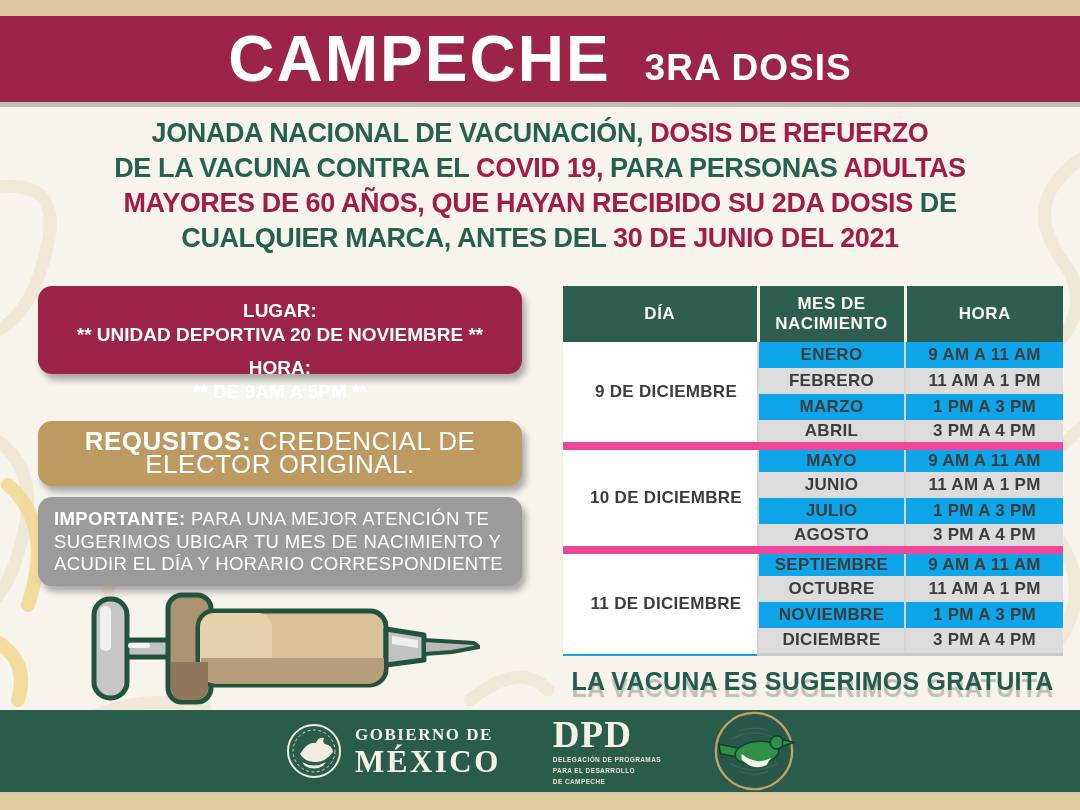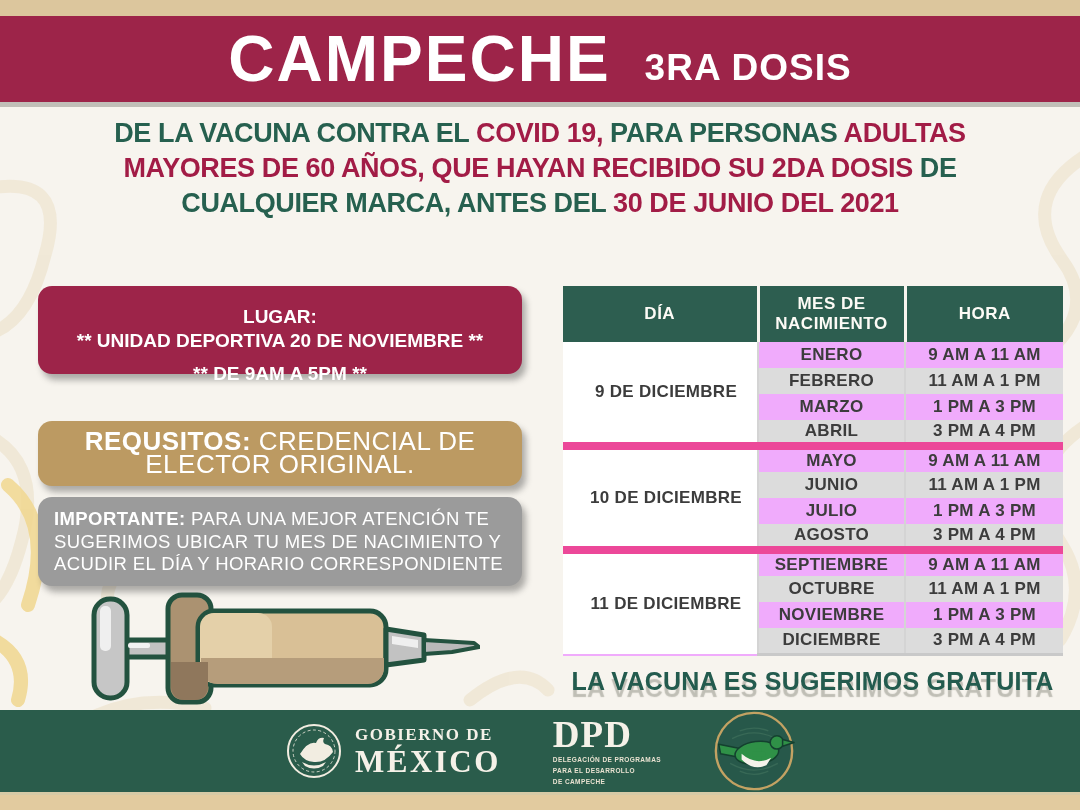--- a/index.html
+++ b/index.html
@@ -26,35 +26,35 @@
   .intro {
     position:absolute; left:34px; top:116px; width:1012px; text-align:center;
     font-weight:800; font-size:27px; line-height:35px; letter-spacing:-0.4px;
   }
   .seg-green { color:#26604f; }
   .seg-red   { color:#a21c46; }
 
   
   .box { position:absolute; left:38px; width:484px; border-radius:14px; color:#fff;
          box-shadow:4px 6px 6px rgba(60,60,60,.4); }
-  .red-box  { top:286px; height:88px; background:#9d2449; text-align:center; padding-top:19px;
+  .red-box  { top:286px; height:88px; background:#9d2449; text-align:center; padding-top:13px;
               font-size:19px; font-weight:600; line-height:24px; }
   .red-box .box-label { font-weight:800; }
   .red-box .gap { height:9px; }
   .tan-box  { top:421px; height:65px; background:#bc9a62; text-align:center; padding:9px 24px;
               font-size:26px; font-weight:500; line-height:23px; letter-spacing:.5px; }
   .gray-box { top:497px; height:89px; background:#9b9b9b; padding:11px 16px;
               font-size:18.5px; font-weight:500; line-height:22.5px; letter-spacing:.4px; }
   .box .lbl { font-weight:800; }
 
   .syringe { position:absolute; left:70px; top:592px; }
 
   
   .table-wrap { position:absolute; left:563px; top:286px; width:500px; }
-  table.schedule { width:500px; border-collapse:collapse; table-layout:fixed; background:#f0abfc; }
+  table.schedule { width:500px; border-collapse:collapse; table-layout:fixed; background:#0ea5e9; }
   table.schedule col.c-day  { width:195px; }
   table.schedule col.c-mes  { width:147px; }
   table.schedule col.c-hora { width:158px; }
   table.schedule th {
     background:#2d5e50; color:#fdfbf6; font-size:17px; font-weight:700;
     height:56px; line-height:20px; vertical-align:middle; text-align:center; letter-spacing:.5px;
   }
   table.schedule th + th { border-left:3px solid #f7f4ee; }
   table.schedule td { height:26px; text-align:center; vertical-align:middle;
     font-size:17px; font-weight:700; color:#3c3c3c; letter-spacing:.3px; }
@@ -108,29 +108,31 @@
   </svg>
 
   <div class="top-strip"></div>
 
   <header class="banner">
     <span class="banner-title">CAMPECHE</span>
     <span class="banner-subtitle">3RA DOSIS</span>
   </header>
 
   <section class="intro">
+      <div class="intro-line"><span class="seg-green">JONADA NACIONAL DE VACUNACIÓN, </span><span class="seg-red">DOSIS DE REFUERZO</span></div>
       <div class="intro-line"><span class="seg-green">DE LA VACUNA CONTRA EL </span><span class="seg-red">COVID 19, </span><span class="seg-green">PARA PERSONAS </span><span class="seg-red">ADULTAS</span></div>
       <div class="intro-line"><span class="seg-red">MAYORES DE 60 AÑOS, QUE HAYAN RECIBIDO SU 2DA DOSIS</span><span class="seg-green"> DE</span></div>
       <div class="intro-line"><span class="seg-green">CUALQUIER MARCA, ANTES DEL </span><span class="seg-red">30 DE JUNIO DEL 2021</span></div>
     </section>
 
   <div class="box red-box">
     <div class="box-label">LUGAR:</div>
     <div class="box-value">** UNIDAD DEPORTIVA 20 DE NOVIEMBRE **</div>
     <div class="gap"></div>
+    <div class="box-label">HORA:</div>
     <div class="box-value">** DE 9AM A 5PM **</div>
   </div>
 
   <div class="box tan-box">
     <span class="lbl">REQUSITOS:</span>
     <span>CREDENCIAL DE ELECTOR ORIGINAL.</span>
   </div>
 
   <div class="box gray-box">
     <span class="lbl">IMPORTANTE:</span>

